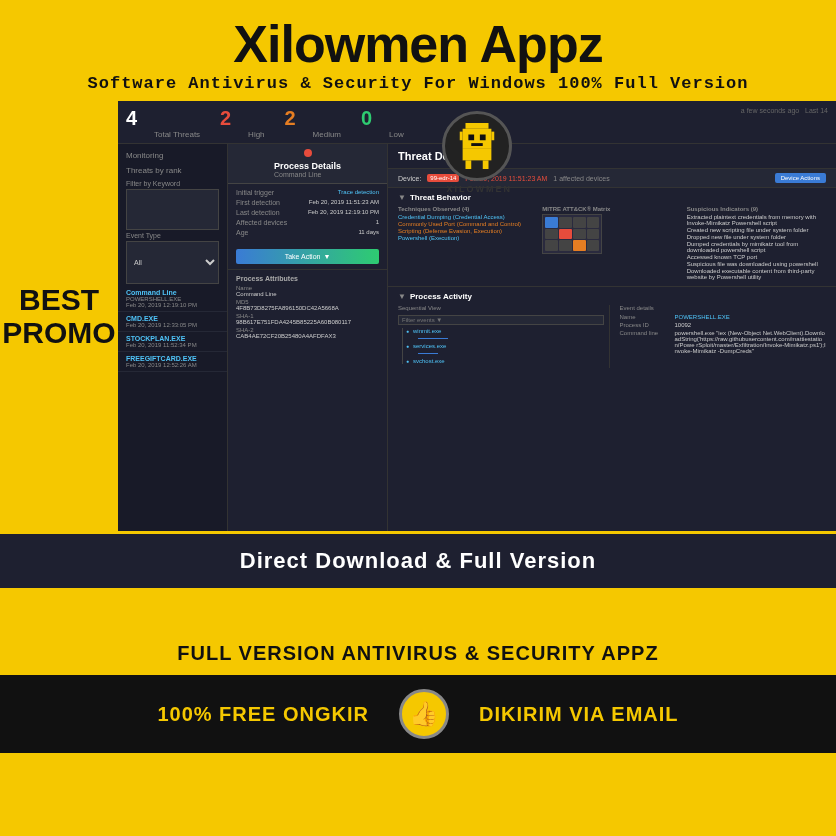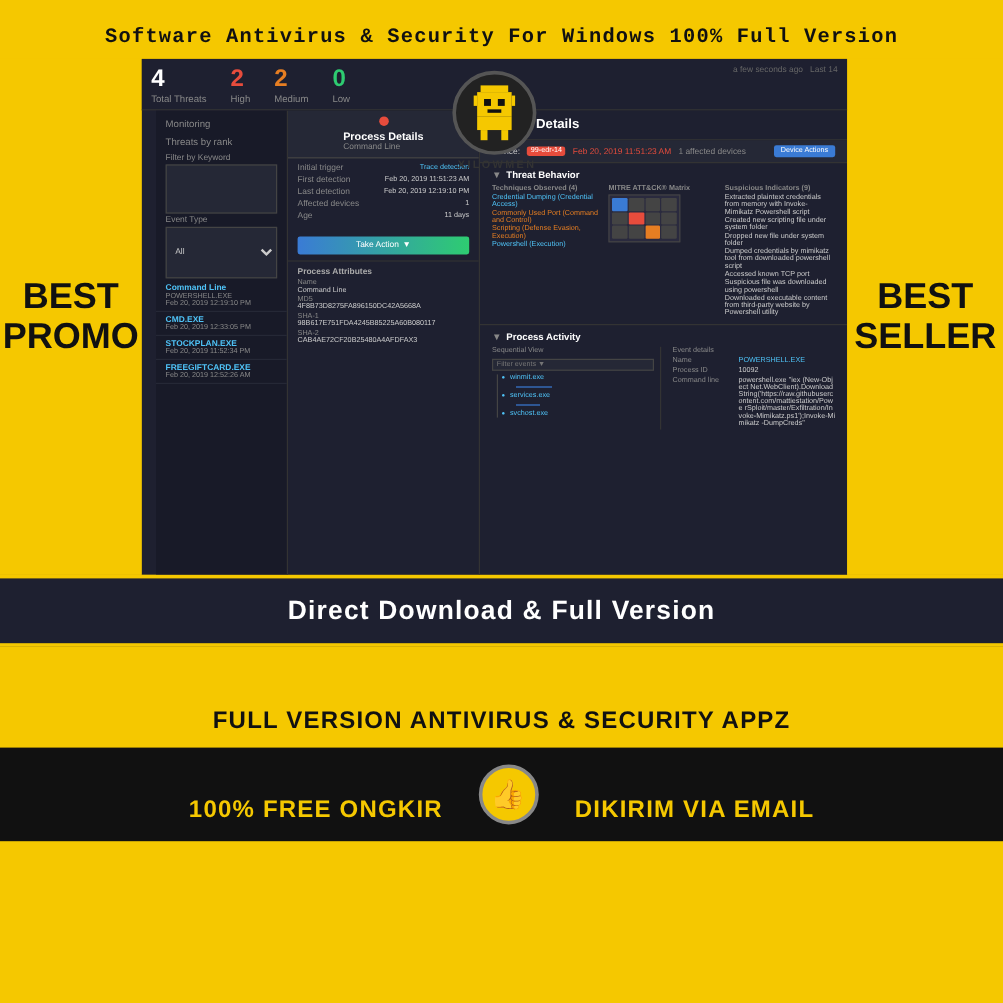--- a/index.html
+++ b/index.html
@@ -138,31 +138,30 @@
 
     .app-stats-bar {
       background: #1e2030;
       display: flex;
       gap: 20px;
       padding: 6px 8px 4px;
       border-bottom: 1px solid #333;
     }
     .stat-item { display: flex; flex-direction: column; align-items: flex-start; }
     .stat-number { font-size: 20px; font-weight: 700; }
-    .stat-label { font-size: 8px; color: #888; }
+    .stat-label { font-size: 8px; color: #888; margin-left: 28px; }
     .stat-red { color: #e74c3c; }
     .stat-orange { color: #e67e22; }
     .stat-green { color: #2ecc71; }
     .stat-white { color: #fff; }
 
     .app-main {
       display: flex;
       flex: 1;
       overflow: hidden;
-      margin-left: 12px;
     }
 
     
     .sidebar {
       width: 110px;
       background: #181a28;
       border-right: 1px solid #333;
       padding: 4px 0;
     }
     .sidebar-label {
@@ -397,21 +396,21 @@
       font-weight: 900;
       color: #111;
       letter-spacing: 1px;
       margin-top: 37px;
     }
 
     .footer-bar {
       background: #111;
       padding: 14px 20px;
       display: flex;
-      align-items: flex-end;
+      align-items: center;
       justify-content: center;
       gap: 30px;
     }
     .footer-item {
       font-size: 20px;
       font-weight: 900;
       color: #f5c800;
       letter-spacing: 1px;
       display: flex;
       align-items: center;
@@ -426,20 +425,21 @@
       display: flex;
       align-items: center;
       justify-content: center;
       font-size: 24px;
     }
   </style>
 </head>
 <body>
 
 <div class="header">
+  <div class="header-title">Xilowmen Appz</div>
   <div class="header-subtitle">Software Antivirus &amp; Security For Windows 100% Full Version</div>
 </div>
 
 <div class="middle-section">
 
   <div class="best-promo">
     <div class="best-promo-text">BEST PROMO</div>
   </div>
 
   <div class="screenshot-container">
@@ -673,23 +673,20 @@
               </div>
             </div>
           </div>
 
         </div>
       </div>
     </div>
 
   </div>
 
-  <div class="best-seller">
-    <div class="best-seller-text">BEST SELLER</div>
-  </div>
 
 </div>
 
 <div class="download-banner">
   <div class="download-banner-text">Direct Download &amp; Full Version</div>
 </div>
 
 <div class="bottom-section">
   <div class="bottom-title">FULL VERSION ANTIVIRUS &amp; SECURITY APPZ</div>
 </div>

